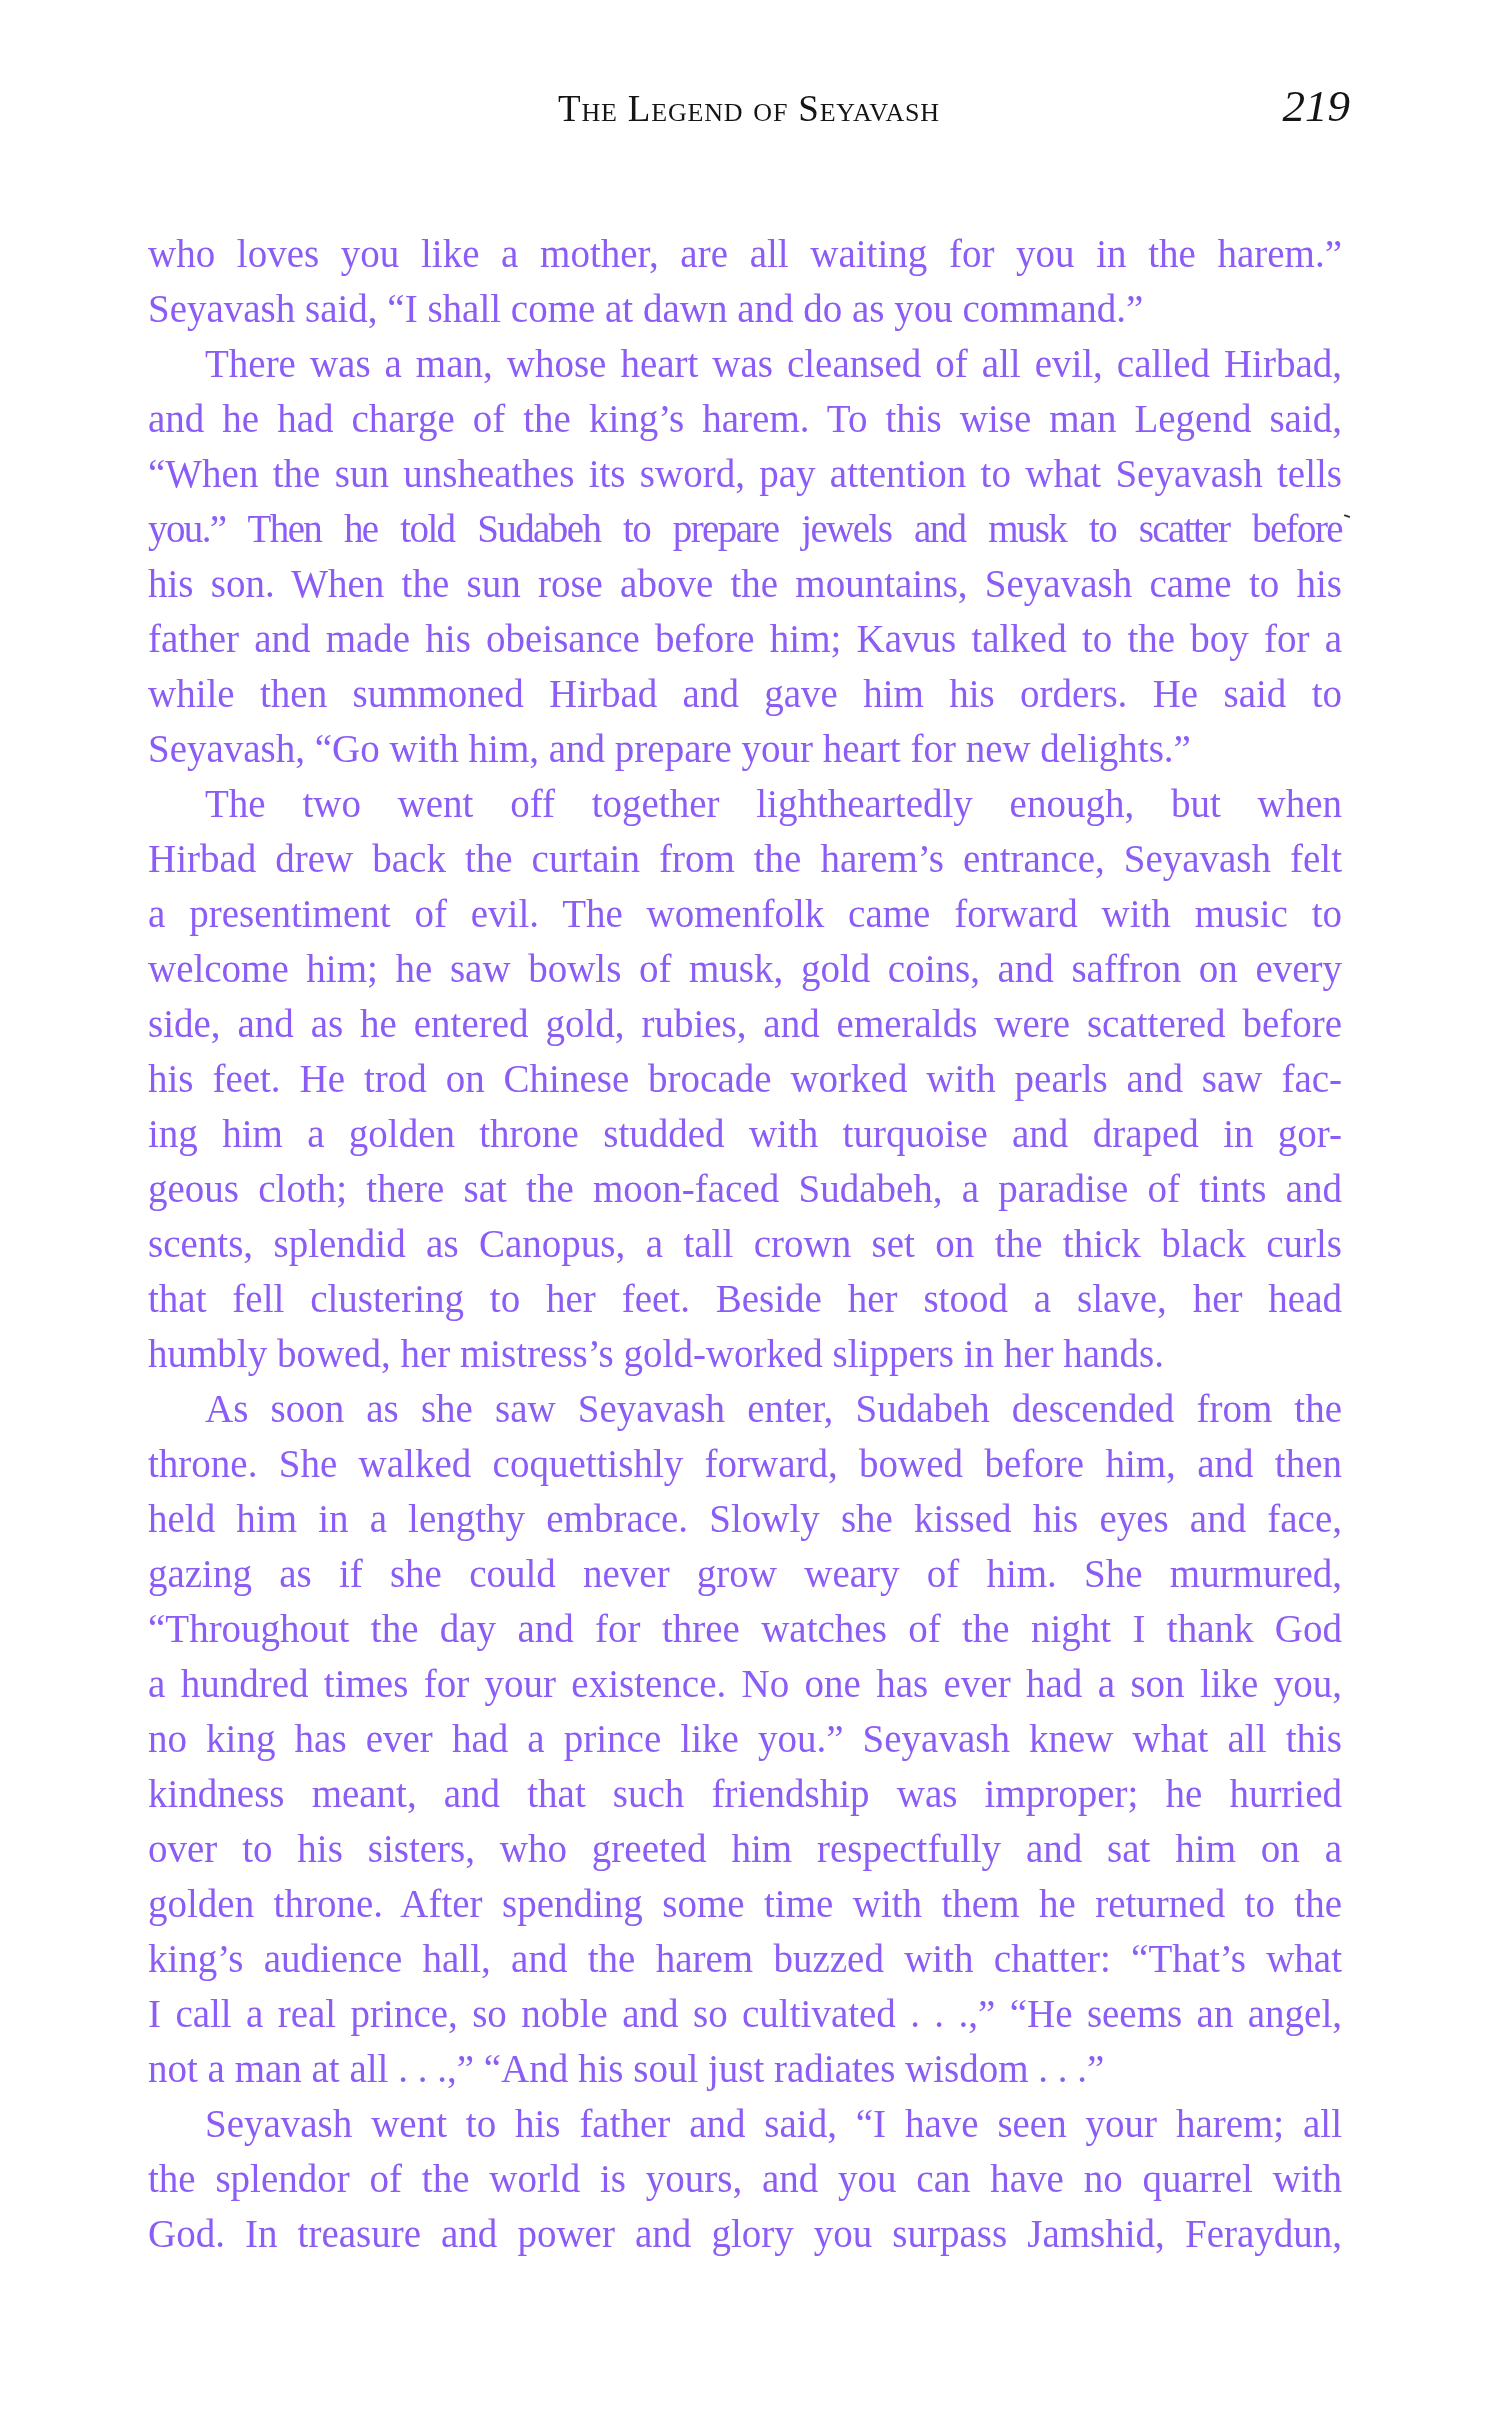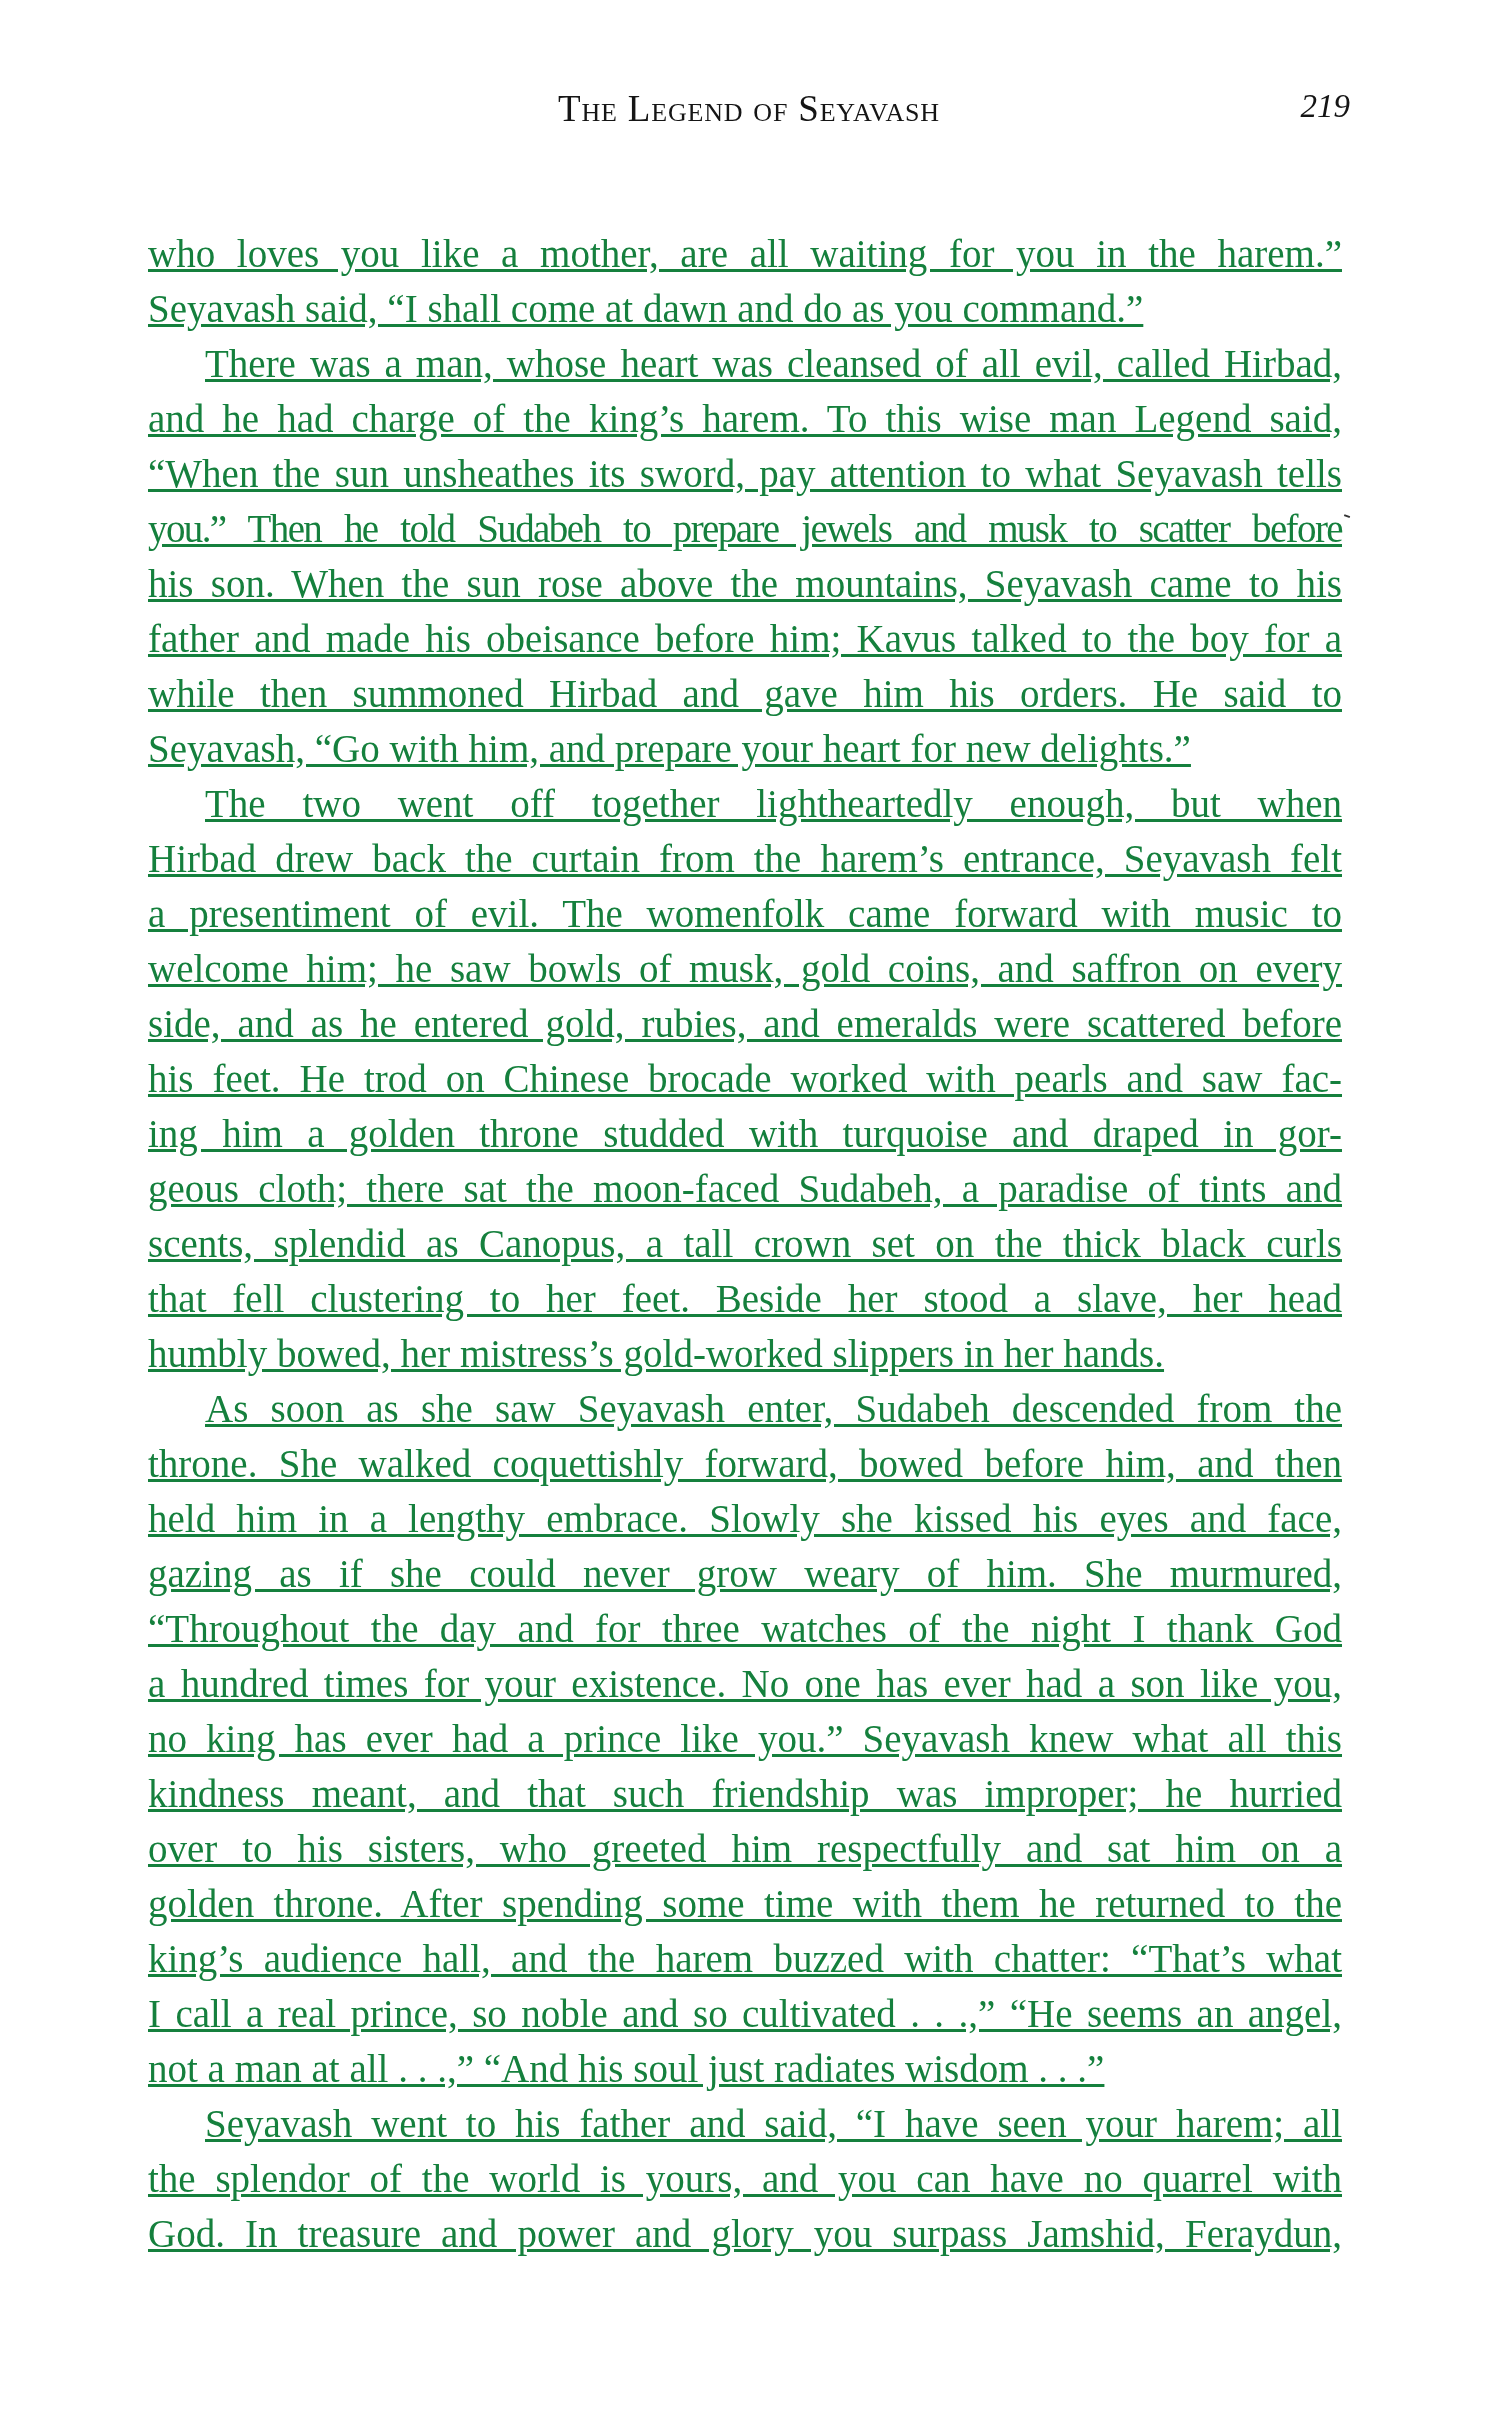--- a/index.html
+++ b/index.html
@@ -3,24 +3,24 @@
 <meta charset="utf-8">
 <style>
   html, body { margin: 0; padding: 0; background: #ffffff; }
   body { width: 1506px; height: 2413px; position: relative; overflow: hidden; }
   .page { position: absolute; left: 0; top: 10px; width: 1506px; height: 2413px; background: #ffffff; color: #111111;
           font-family: "Liberation Serif", "DejaVu Serif", serif; }
   .running-head { position: absolute; top: 75px; left: 549px; width: 400px; height: 47px;
                   font-size: 37px; font-variant: small-caps; letter-spacing: 0.8px; line-height: 47px;
                   white-space: nowrap; color: #151515; text-align: center; }
   .folio { position: absolute; top: 73px; left: 1280px; width: 70px; height: 47px; text-align: right;
-           font-size: 33px; font-style: italic; line-height: 47px; color: #151515; }
+           font-size: 45px; font-style: italic; line-height: 47px; color: #151515; }
   .body-text { position: absolute; left: 148px; top: 216px; width: 1194px; }
   .line { position: relative; height: 55px; line-height: 55px; font-size: 39px; white-space: nowrap;
-          text-align: justify; text-align-last: justify; color: #15803d; text-decoration: underline; }
+          text-align: justify; text-align-last: justify; color: #8b5cf6; }
   .line.last { text-align: left; text-align-last: left; }
   .line.indent { padding-left: 57px; }
   .artifact { position: absolute; right: -7.8px; top: 14px; width: 5.5px; height: 2.3px; background: #333; transform: rotate(20deg); }
 </style>
 </head>
 <body>
 
 <div class="page">
   <div class="running-head">The Legend of Seyavash</div>
   <div class="folio">219</div>

